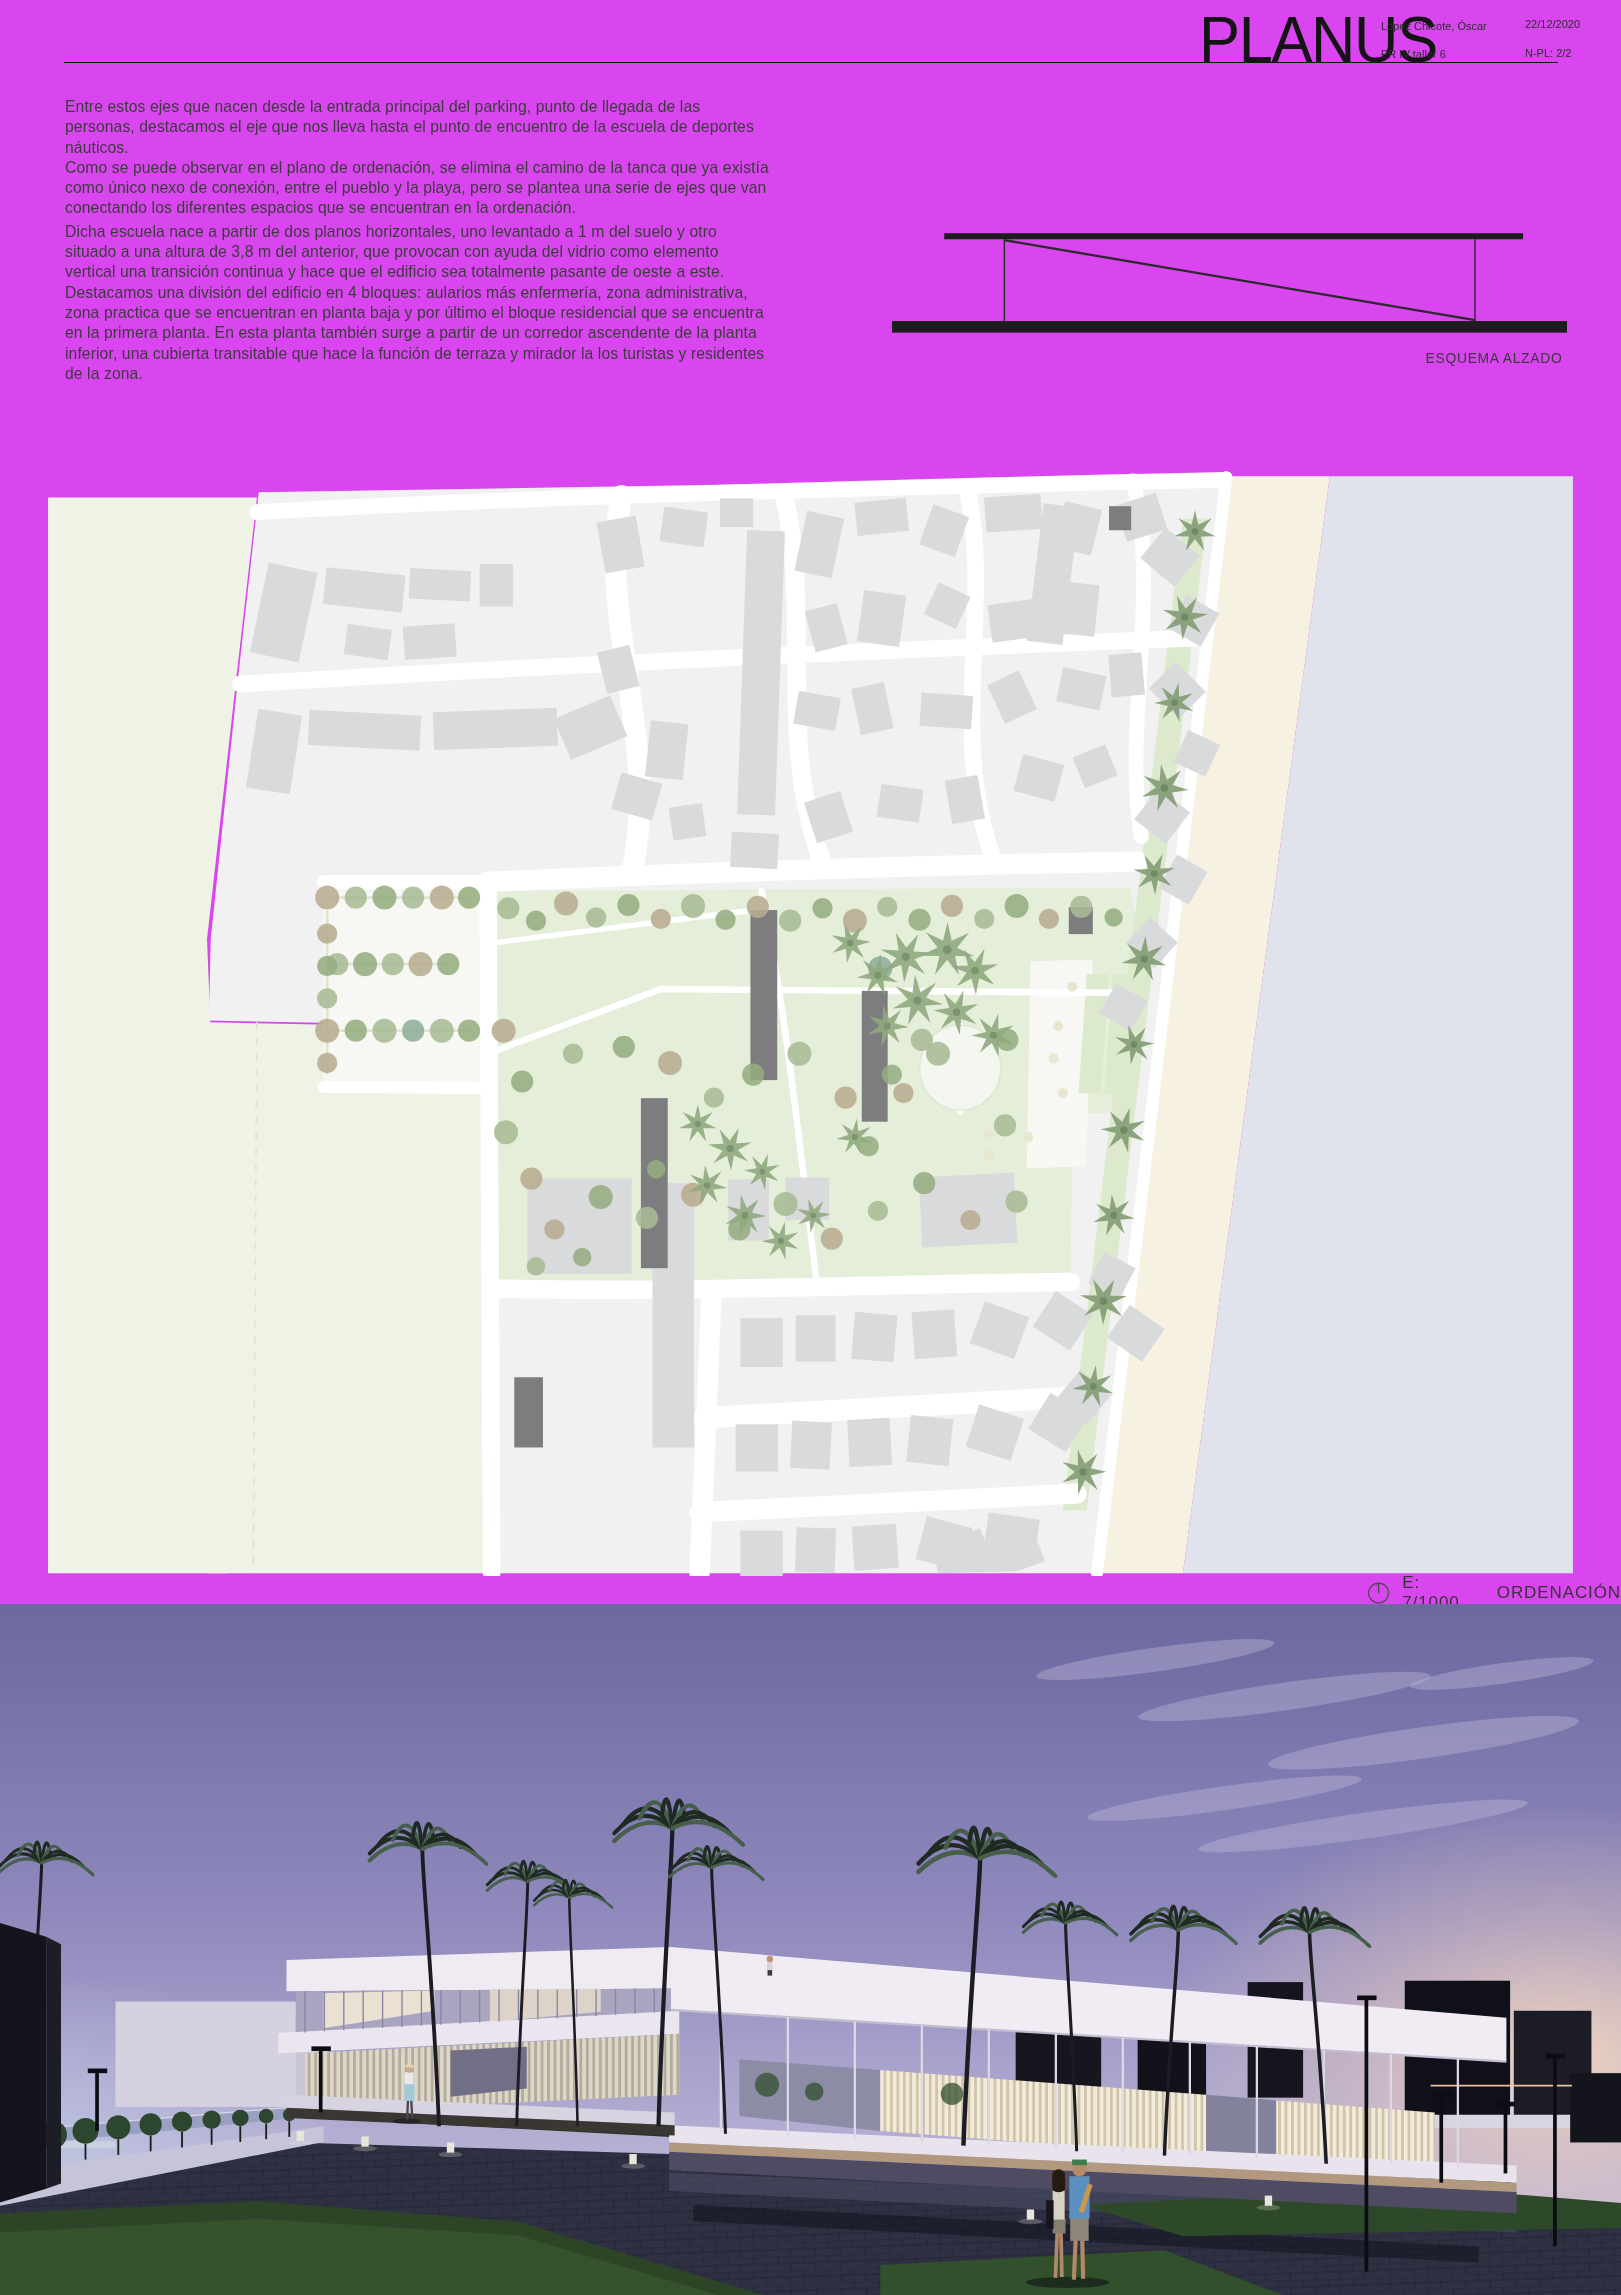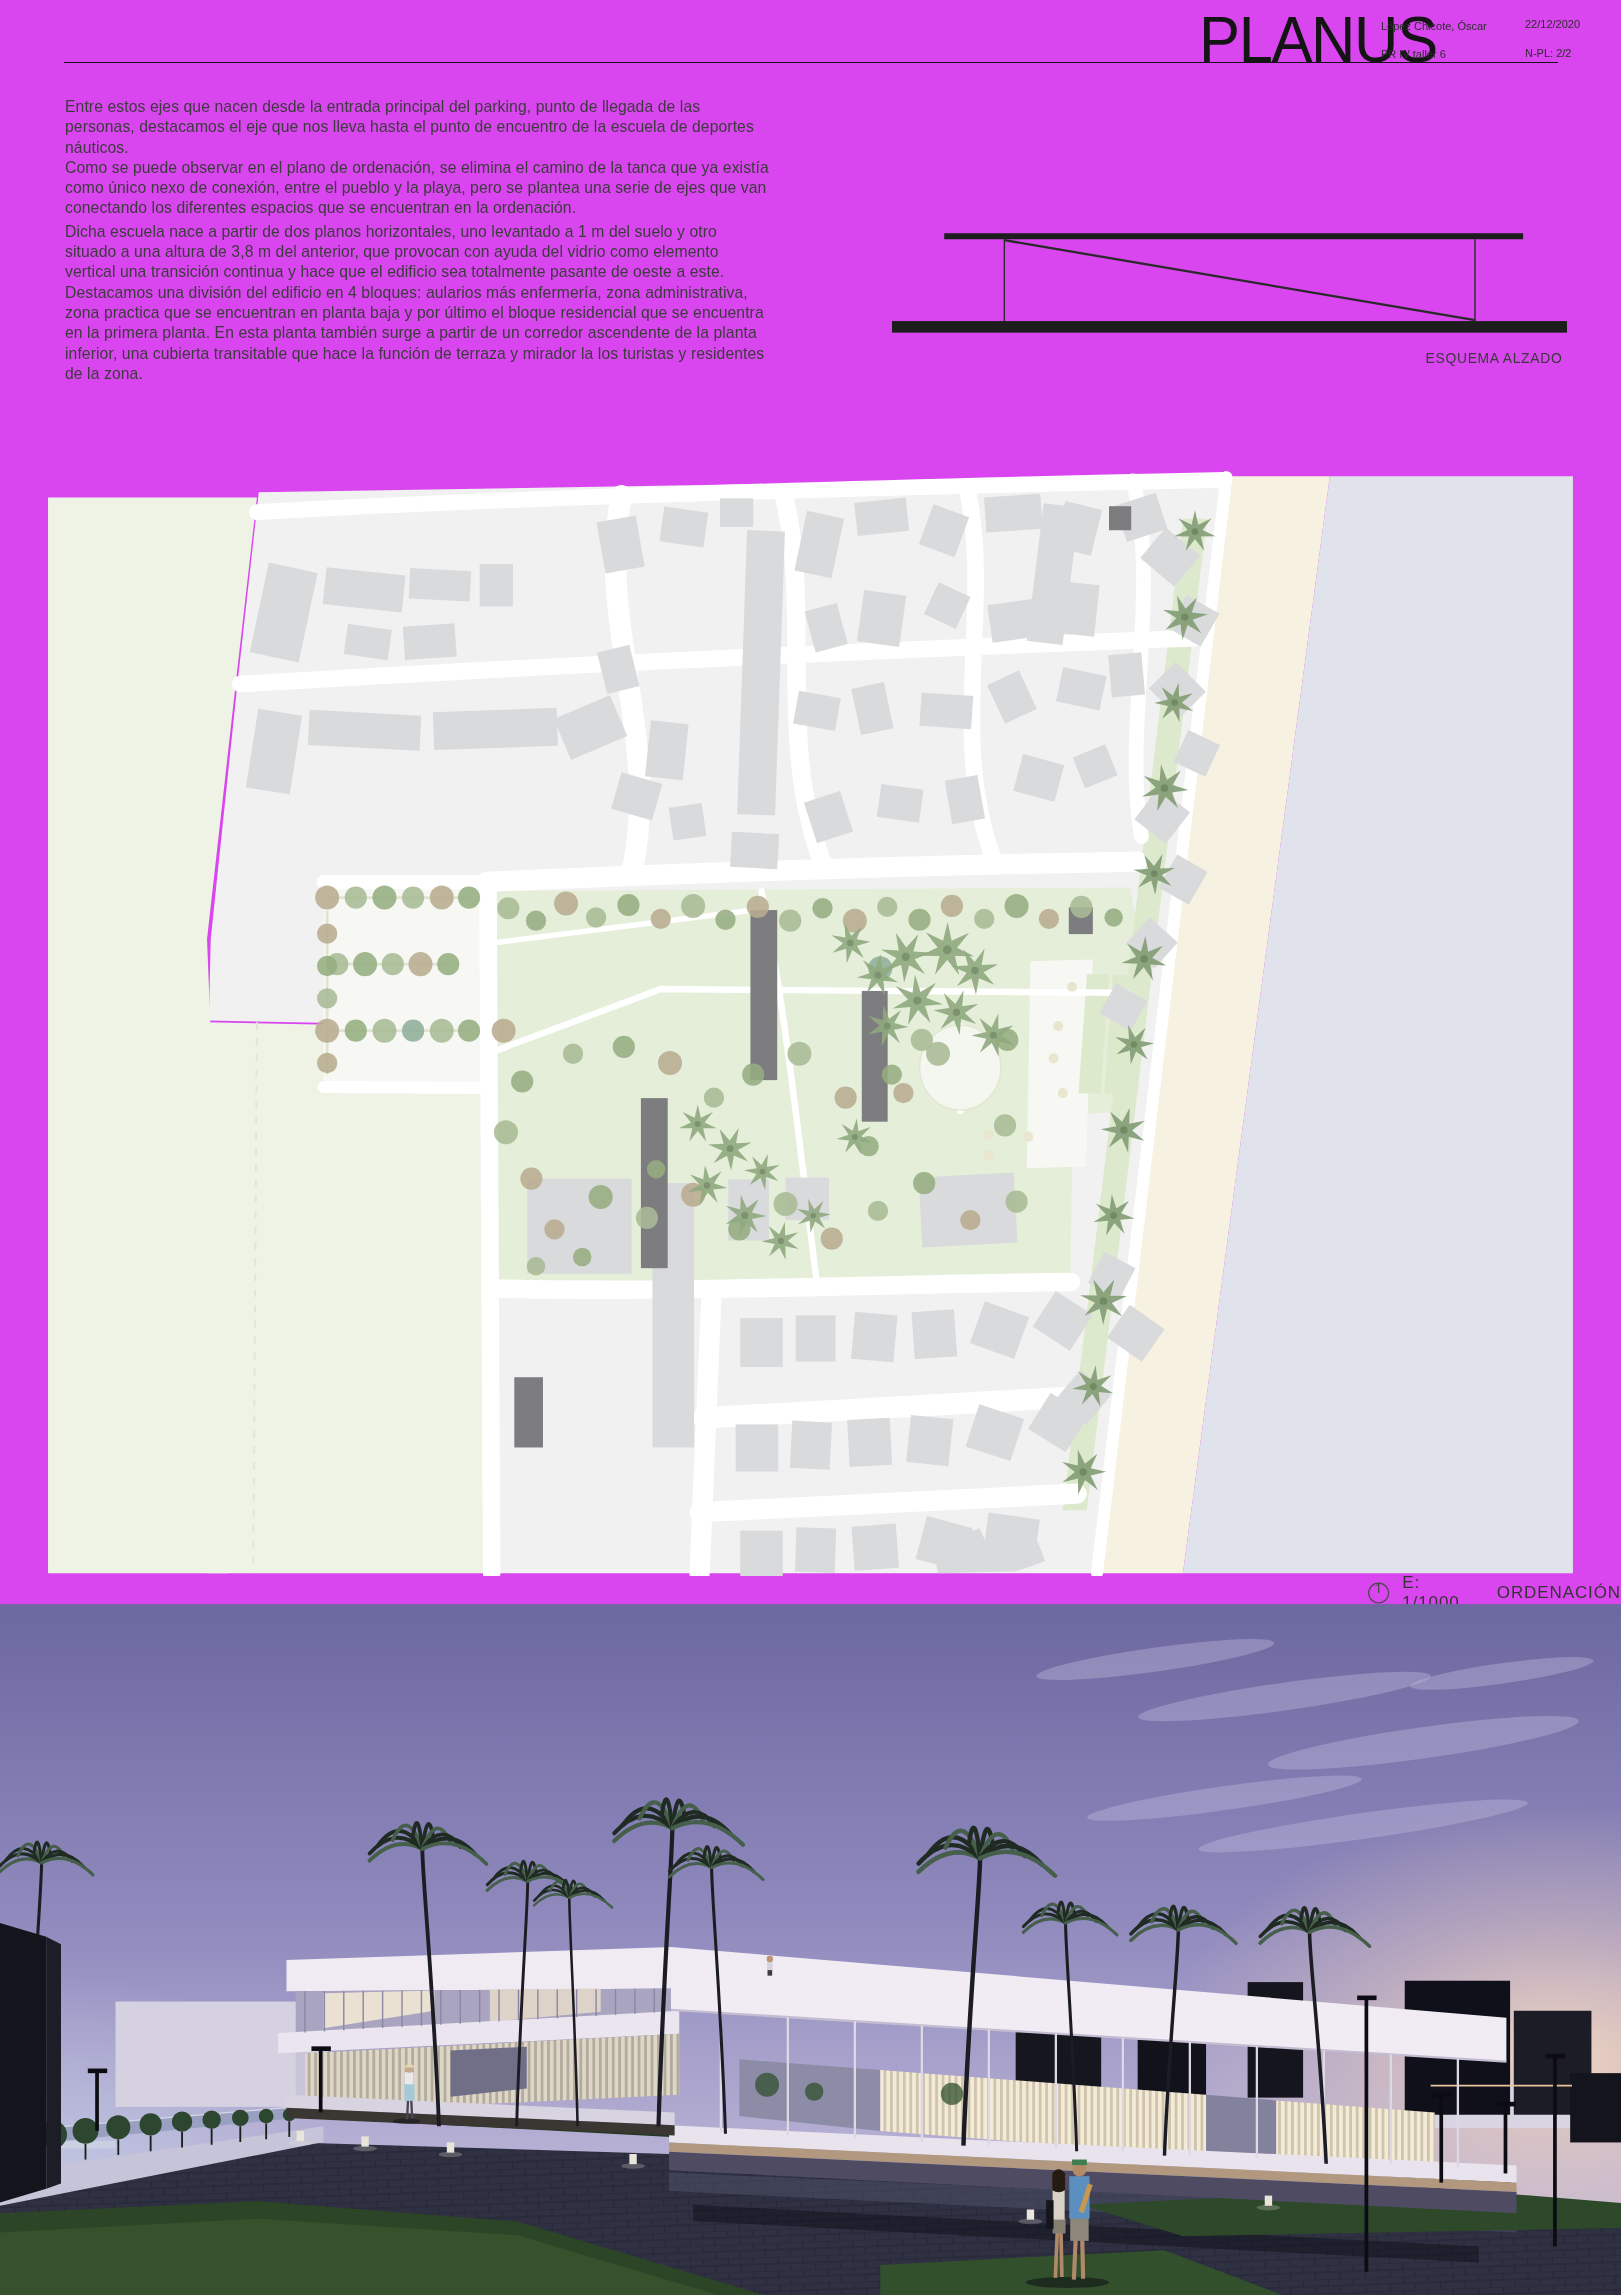--- a/index.html
+++ b/index.html
@@ -314,21 +314,21 @@
       <path d="M2332.4,2156.4L2347.9,2187.4L2374.8,2165.6L2360.1,2197.0L2394.0,2204.6L2360.3,2212.7L2375.5,2243.8L2348.2,2222.5L2333.3,2253.8L2332.9,2219.2L2299.1,2227.1L2326.0,2205.2L2298.8,2183.7L2332.7,2191.0Z" fill="#86a078" opacity="0.95"></path>
       <circle cx="2344" cy="2205" r="8" fill="#728a64"></circle>
     </svg>
 
   <div class="abs plan-label">
     <svg width="26" height="26" viewBox="0 0 56 56">
       <circle cx="28" cy="28" r="24" fill="none" stroke="#4a4a4a" stroke-width="3"></circle>
       <line x1="28" y1="28" x2="28" y2="4" stroke="#4a4a4a" stroke-width="3"></line>
       <line x1="28" y1="4" x2="21" y2="12" stroke="#4a4a4a" stroke-width="2"></line>
     </svg>
-    <span class="scale">E: 1/1000</span>
+    <span class="scale">E: 7/1000</span>
     <span class="name">ORDENACIÓN</span>
   </div>
 
   <svg class="abs render-svg" id="render-svg" width="1621" height="692" viewBox="0 0 3508 1497">
     <defs>
       <linearGradient id="skyG" x1="0" y1="0" x2="0" y2="1">
         <stop offset="0" stop-color="#6c68a0"></stop>
           <stop offset="0.45" stop-color="#8f89bd"></stop>
         <stop offset="0.8" stop-color="#b7b1d5"></stop>
           <stop offset="1" stop-color="#c9c2e0"></stop>

